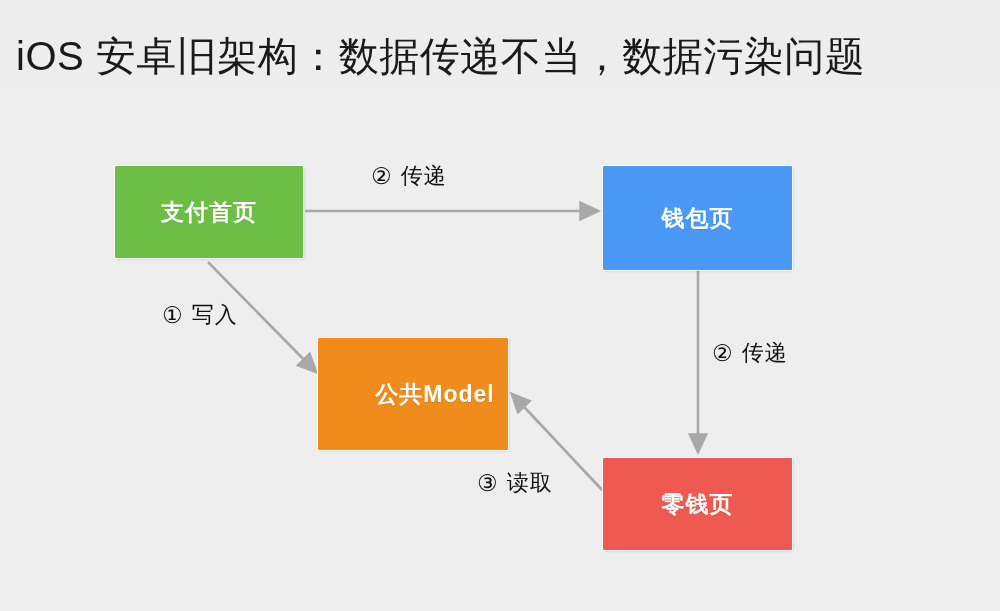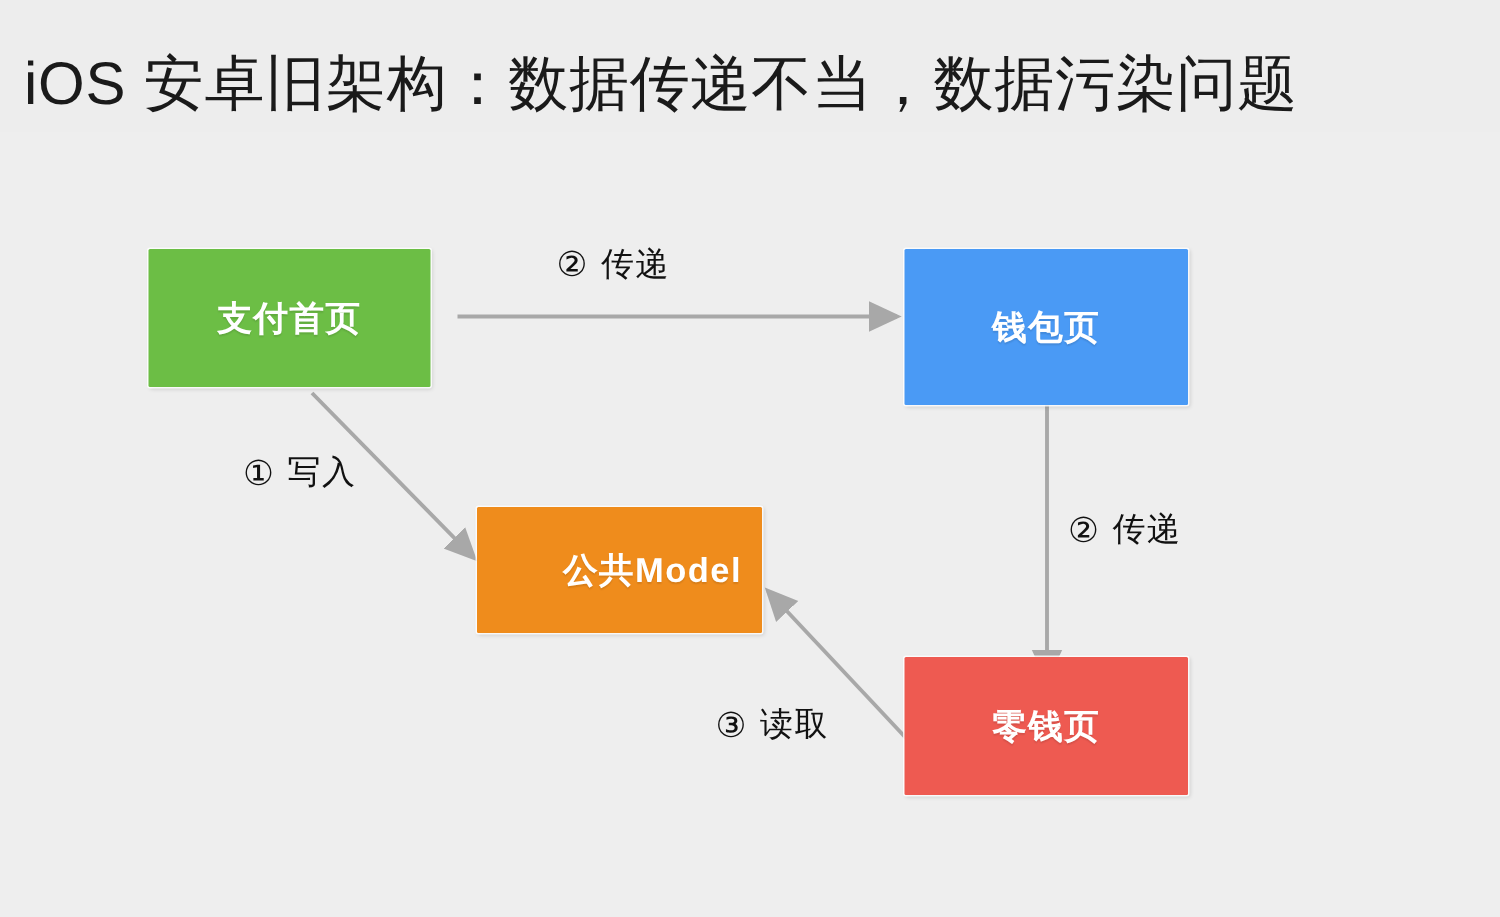--- a/index.html
+++ b/index.html
@@ -66,24 +66,24 @@
   .node-label {
     color: #ffffff;
     font-size: 23px;
     font-weight: 700;
     letter-spacing: 1px;
     text-shadow: 0 1px 1px rgba(0,0,0,0.10);
     white-space: nowrap;
     font-family: "Liberation Sans", "DejaVu Sans", sans-serif;
   }
 
-  #node-pay    { left: 99px; top: 166px; width: 188px; height: 92px; background: #6cbe45; justify-content: center; }
+  #node-pay    { left: 115px; top: 166px; width: 188px; height: 92px; background: #6cbe45; justify-content: center; }
   #node-wallet { left: 603px; top: 166px; width: 189px; height: 104px; background: #4a9af5; }
-  #node-model  { left: 318px; top: 338px; width: 190px; height: 84px; background: #ef8c1c; padding-left: 44px; }
-  #node-change { left: 603px; top: 438px; width: 189px; height: 92px; background: #ee5a51; }
+  #node-model  { left: 318px; top: 338px; width: 190px; height: 112px; background: #ef8c1c; padding-left: 44px; }
+  #node-change { left: 603px; top: 458px; width: 189px; height: 92px; background: #ee5a51; }
 
   
   .edge-label {
     position: absolute;
     display: flex;
     align-items: center;
     gap: 9px;
     color: #111111;
     font-size: 22px;
     font-weight: 700;

